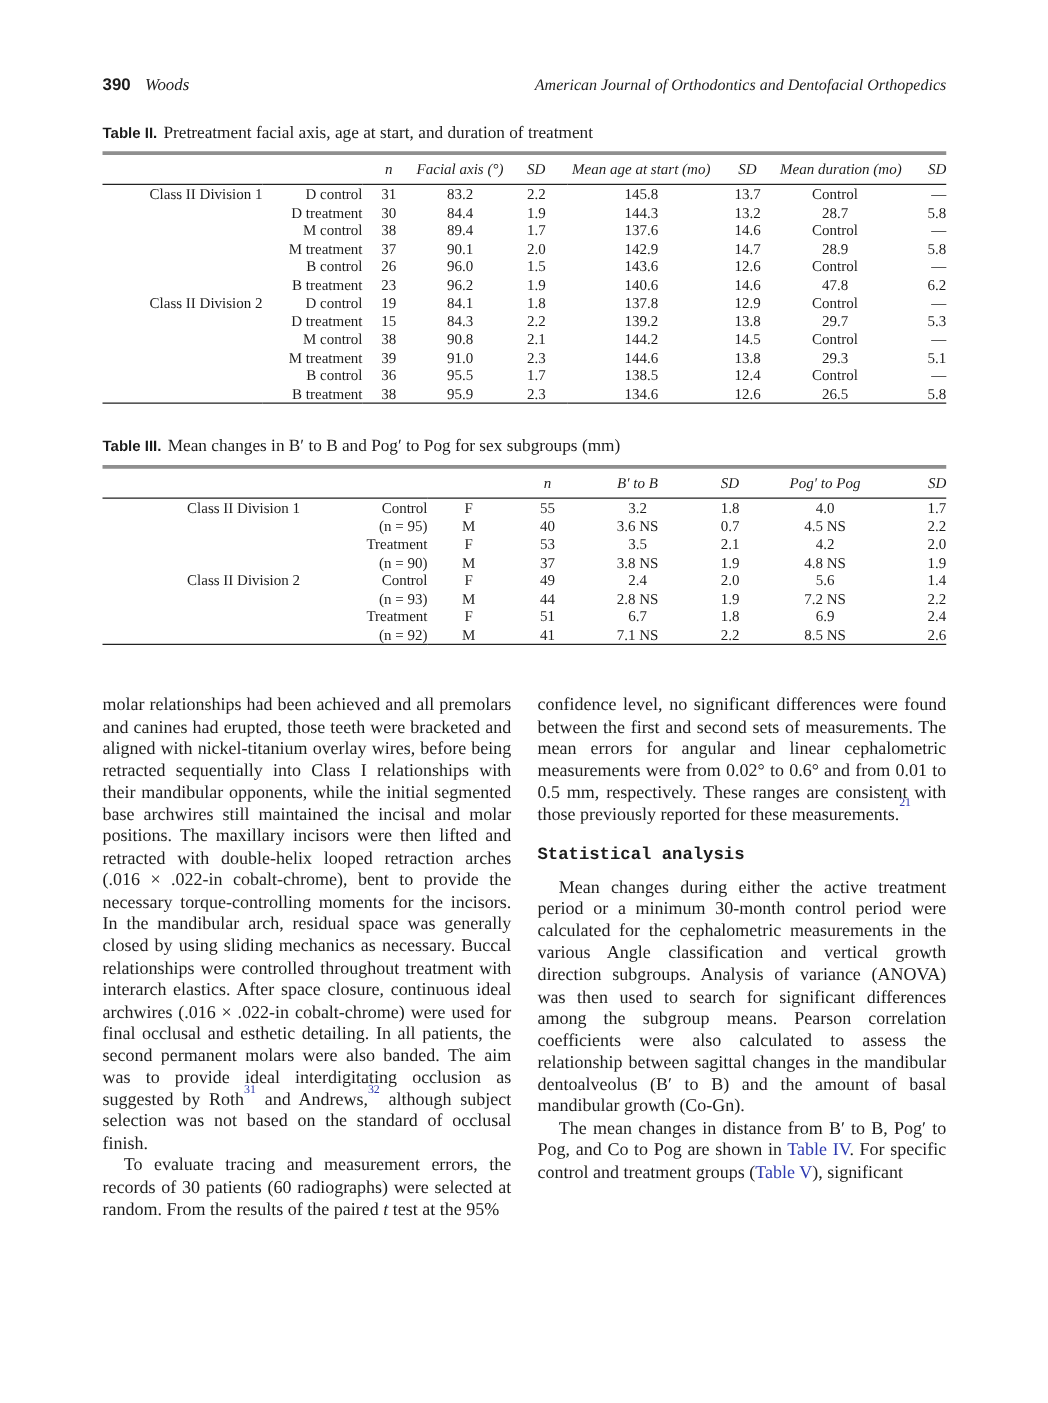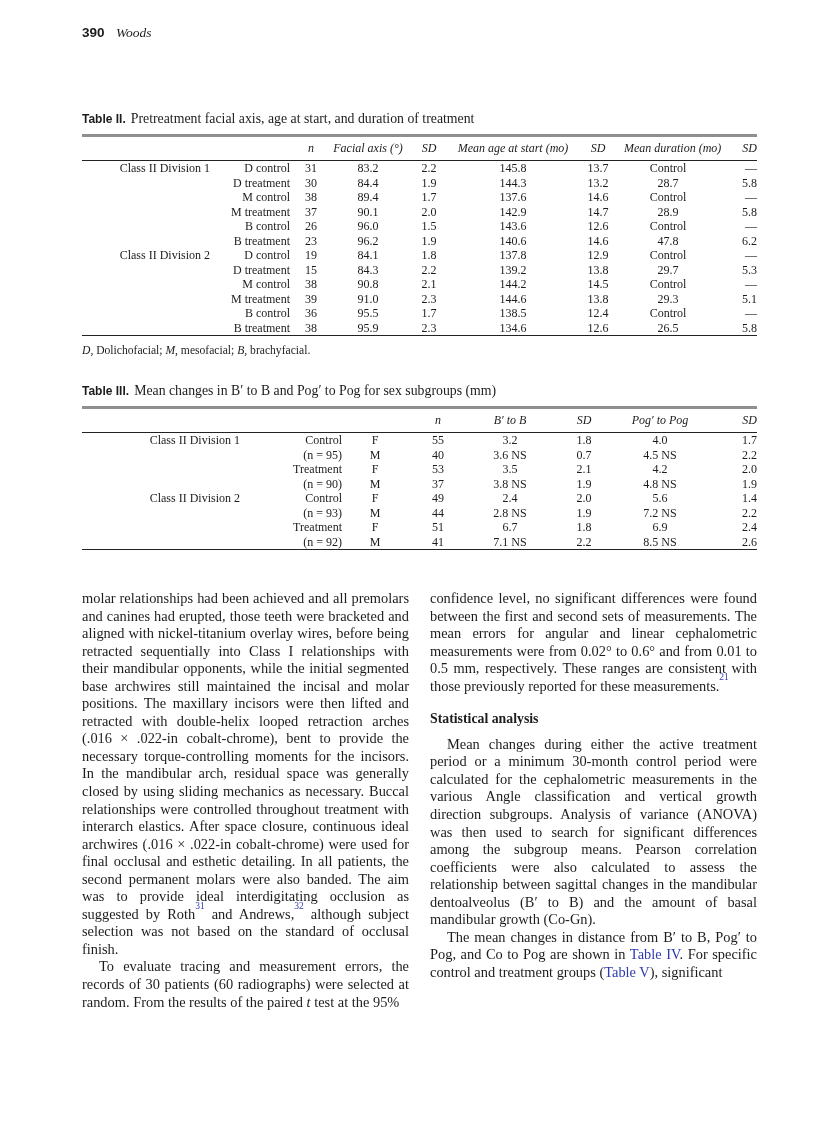--- a/index.html
+++ b/index.html
@@ -5,65 +5,66 @@
   :root { --link: #2e3ab0; --ink: #1c1c1c; }
   * { box-sizing: border-box; margin: 0; padding: 0; }
   html, body { background: #ffffff; }
   .page {
     position: relative;
     width: 838px; height: 1122px;
     margin: 0 auto;
     background: #ffffff;
     color: var(--ink);
     font-family: "Liberation Serif", serif;
-    padding: 25px 81px 0 82px;
+    padding: 60px 81px 0 82px;
     overflow: hidden;
   }
   
   .runhead { display: flex; justify-content: space-between; align-items: flex-start; }
   .folio { font-size: 13.5px; }
   .folio .pgnum { font-family: "Liberation Sans", sans-serif; font-weight: bold; font-style: normal; }
   .folio .auth { font-style: italic; margin-left: 8px; }
   .jname { text-align: right; font-style: italic; font-size: 12.8px; line-height: 16px; }
 
   
   .tbl-block { margin-top: 0; }
-  .tbl-title { font-size: 13.8px; margin-top: 70px; }
+  .tbl-title { font-size: 13.8px; margin-top: 22px; }
   .tbl-title .tbl-label { font-family: "Liberation Sans", sans-serif; font-weight: bold; font-size: 12px; margin-right: 5px; }
   .rule-gray { height: 2.5px; background: #8f8f8f; margin-top: 7px; }
   table.paper-table { width: 675px; border-collapse: collapse; table-layout: fixed; border-bottom: 1.8px solid #222; }
   table.paper-table td { font-size: 12px; line-height: 14.5px; height: 14.5px; vertical-align: bottom; white-space: nowrap; overflow: visible; }
   table.paper-table thead td { font-style: italic; height: 24px; vertical-align: middle; border-bottom: 1.8px solid #222; }
   .t td { text-align: center; }
   .t td:nth-child(1), .t td:nth-child(2) { text-align: right; }
   .t td:last-child { text-align: right; }
   .fn { font-size: 11.6px; margin-top: 8px; }
   .it { font-style: italic; }
   .gap-t3 { height: 26px; }
 
   
   .cols { display: flex; gap: 21px; margin-top: 40px; }
   .col { width: 327px; font-size: 14.4px; line-height: 17.55px; text-align: justify; }
   .col p { margin: 0; }
   .col p.indent { text-indent: 17px; }
-  .subhead { font-family: Liberation Serif, serif; font-weight: bold; font-size: 13.8px; margin: 15px 0 8px 0; text-align: left; }
+  .subhead { font-family: Liberation Mono, monospace; font-weight: bold; font-size: 13.8px; margin: 15px 0 8px 0; text-align: left; }
   sup.cite { font-size: 9.5px; line-height: 0; position: relative; top: -4.5px; color: var(--link); }
   a.tlink { color: var(--link); text-decoration: none; cursor: pointer; }
 </style>
 </head>
 <body>
 
 <div class="page">
 
   <div class="runhead">
     <div class="folio">
       <span class="pgnum">390</span>
       <span class="auth">Woods</span>
     </div>
     <div class="jname">
+      <div>American Journal of Orthodontics and Dentofacial Orthopedics</div>
     </div>
   </div>
 
   <div class="tbl-block">
     <p class="tbl-title">
       <span class="tbl-label">Table II.</span><span>Pretreatment facial axis, age at start, and duration of treatment</span>
     </p>
     <div class="rule-gray"></div>
     <table class="paper-table t">
       <colgroup>
@@ -218,23 +219,20 @@
             <td>38</td>
             <td>95.9</td>
             <td>2.3</td>
             <td>134.6</td>
             <td>12.6</td>
             <td>26.5</td>
             <td>5.8</td>
           </tr>
         </tbody>
     </table>
-    <p class="fn">
-      <span class="it">D</span><span>, Dolichofacial; </span><span class="it">M</span><span>, mesofacial; </span><span class="it">B</span><span>, brachyfacial.</span>
-    </p>
   </div>
 
   <div class="gap-t3"></div>
 
   <div class="tbl-block">
     <p class="tbl-title" style="margin-top:0">
       <span class="tbl-label">Table III.</span><span>Mean changes in B′ to B and Pog′ to Pog for sex subgroups (mm)</span>
     </p>
     <div class="rule-gray"></div>
     <table class="paper-table t">

